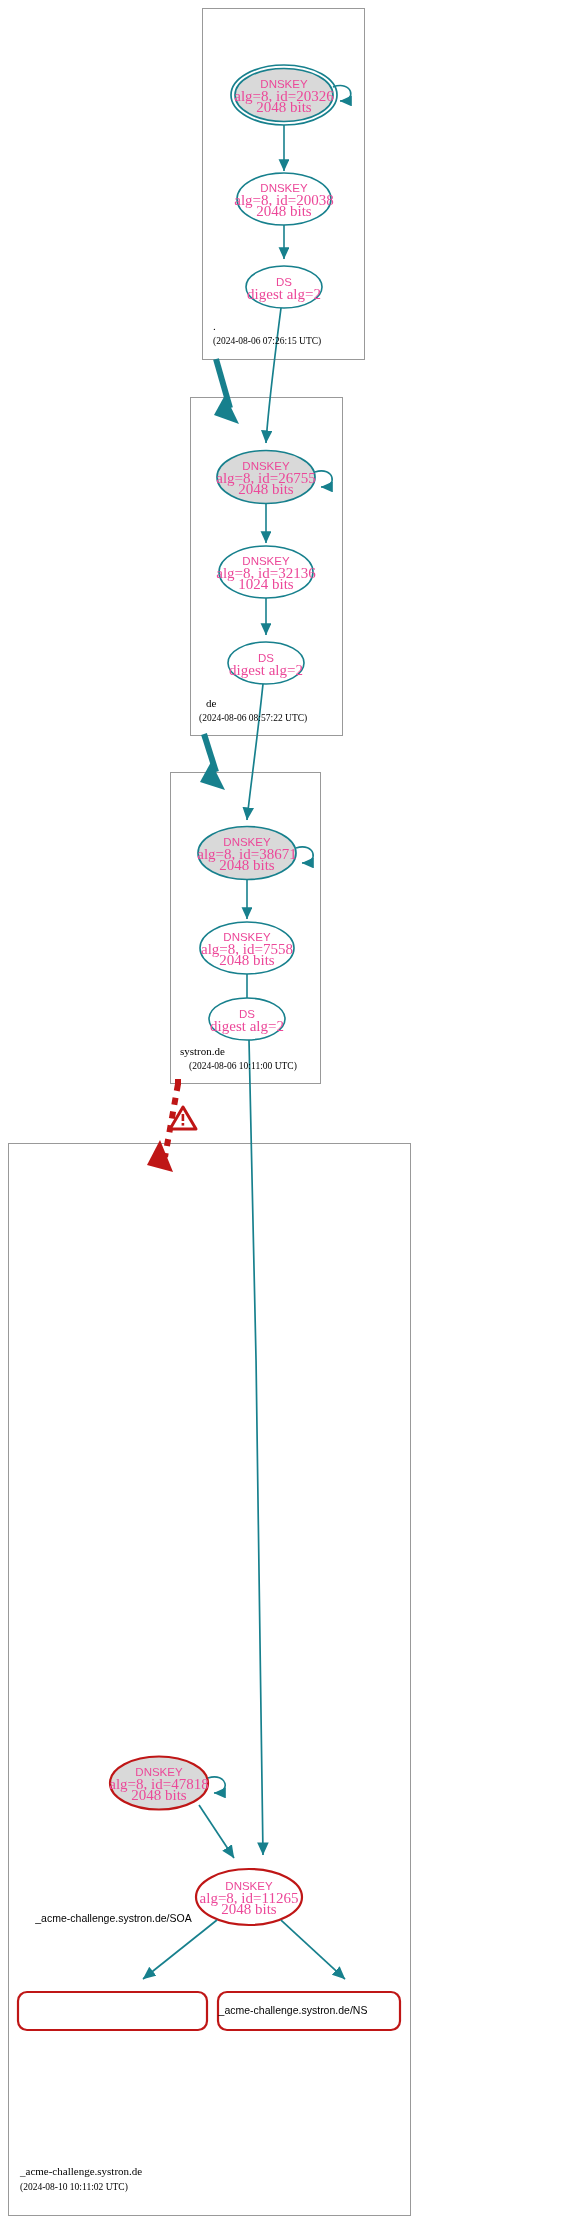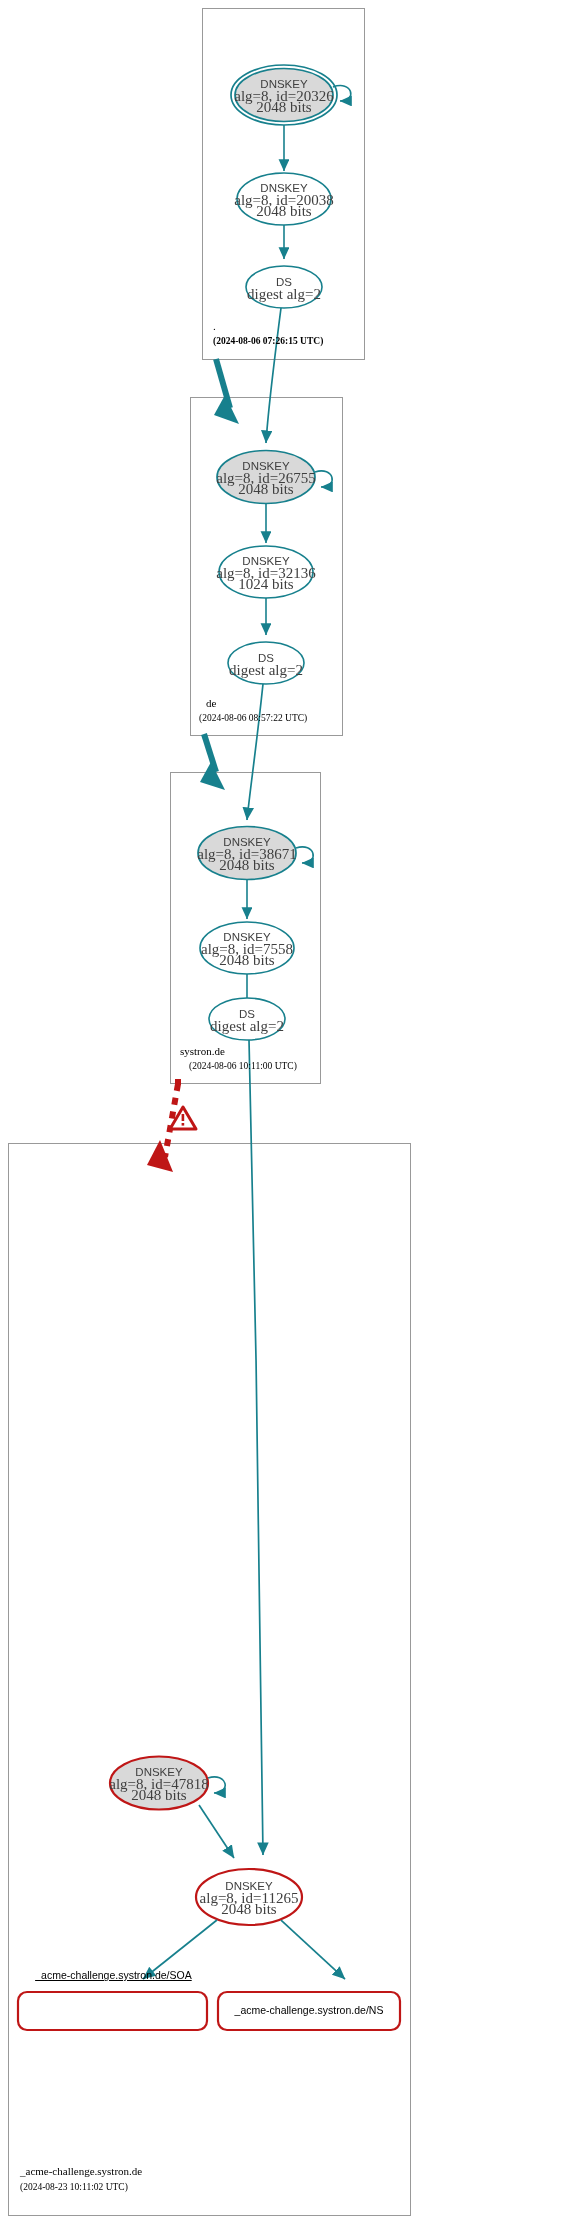--- a/index.html
+++ b/index.html
@@ -30,21 +30,21 @@
   }
   .zone-name { font-size: 11px; }
   .zone-time { font-size: 9.5px; }
 
   
   .node-text {
     position: absolute;
     text-align: center;
     pointer-events: none;
     white-space: nowrap;
-    color: #404040;
+    color: #ec4899;
   }
   .nt-title {
     font-family: "Liberation Sans", sans-serif;
     font-size: 11.5px;
     line-height: 13px;
   }
   .nt-sub {
     font-family: "Liberation Serif", serif;
     font-size: 15px;
     line-height: 10.5px;
@@ -208,28 +208,28 @@
     <div class="nt-sub">alg=8, id=47818</div>
     <div class="nt-sub">2048 bits</div>
   </div>
 
   <div class="node-text" style="left:199px; top:1880px; width:100px;">
     <div class="nt-title">DNSKEY</div>
     <div class="nt-sub">alg=8, id=11265</div>
     <div class="nt-sub">2048 bits</div>
   </div>
 
-  <div class="rr-text" style="left:18px; top:1969px; width:191px;text-decoration:underline;">_acme-challenge.systron.de/SOA</div>
-  <div class="rr-text" style="left:234px; top:2004px; width:150px;">_acme-challenge.systron.de/NS</div>
+  <div class="rr-text" style="left:18px; top:1912px; width:191px;">_acme-challenge.systron.de/SOA</div>
+  <div class="rr-text" style="left:218px; top:2004px; width:150px;">_acme-challenge.systron.de/NS</div>
 
   <div class="zone-label zone-name" style="left:213px; top:320px;">.</div>
-  <div class="zone-label zone-time" style="left:213px; top:336px;font-weight:bold;">(2024-08-06 07:26:15 UTC)</div>
+  <div class="zone-label zone-time" style="left:213px; top:336px;">(2024-08-06 07:26:15 UTC)</div>
 
   <div class="zone-label zone-name" style="left:206px; top:697px;">de</div>
   <div class="zone-label zone-time" style="left:199px; top:713px;">(2024-08-06 08:57:22 UTC)</div>
 
   <div class="zone-label zone-name" style="left:180px; top:1045px;">systron.de</div>
   <div class="zone-label zone-time" style="left:180px; top:1061px;padding-left:9px;">(2024-08-06 10:11:00 UTC)</div>
 
   <div class="zone-label zone-name" style="left:20px; top:2165px;">_acme-challenge.systron.de</div>
-  <div class="zone-label zone-time" style="left:20px; top:2182px;">(2024-08-23 10:11:02 UTC)</div>
+  <div class="zone-label zone-time" style="left:20px; top:2182px;">(2024-08-10 10:11:02 UTC)</div>
 
 </div>
 
 </body></html>

